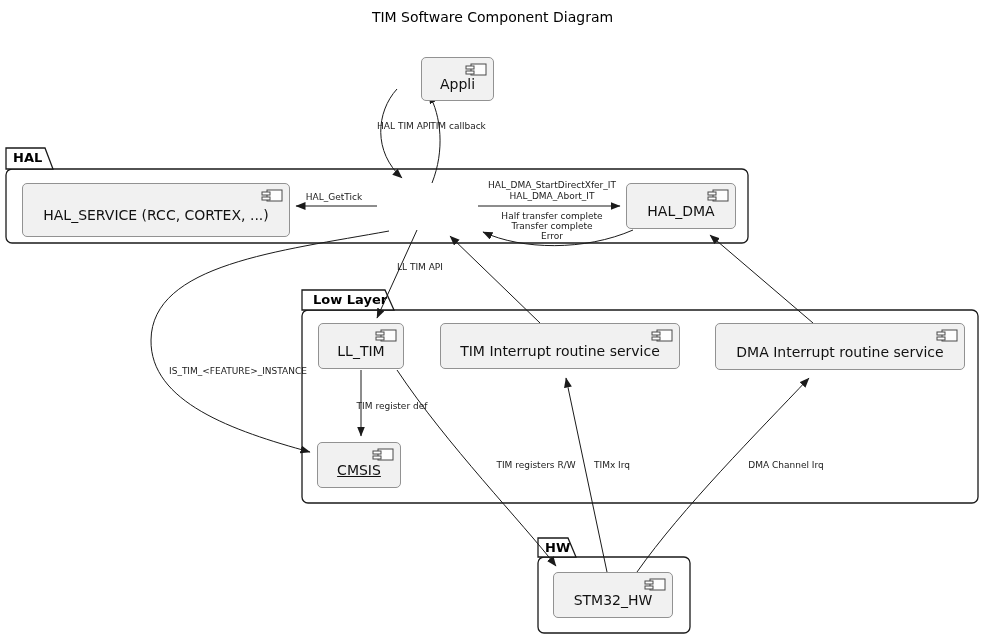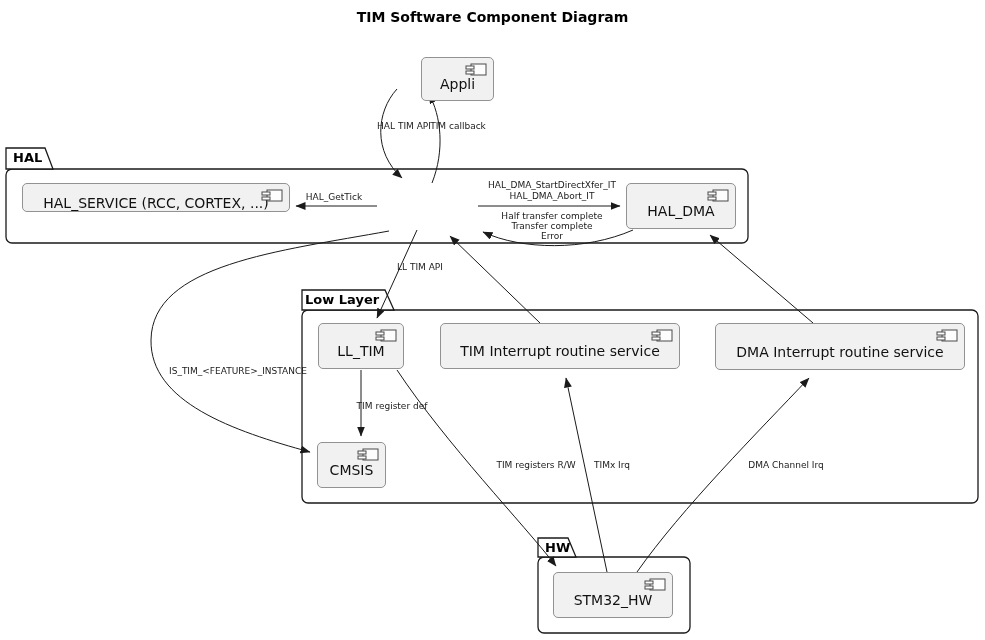--- a/index.html
+++ b/index.html
@@ -6,21 +6,21 @@
   .canvas{
     position:relative;
     width:985px;height:640px;
     background:#ffffff;
     font-family:"DejaVu Sans", sans-serif;
     overflow:hidden;
   }
   .diagram-title{
     position:absolute;top:9px;left:0;right:0;
     text-align:center;
-    font-size:14px;font-weight:bold;color:#000;
+    font-size:14px;font-weight:normal;color:#000;
   }
   svg.layer{position:absolute;left:0;top:0;width:985px;height:640px;}
   .pkg-label{
     position:absolute;
     font-size:13px;font-weight:bold;color:#000;
     white-space:nowrap;
   }
   .component{
     position:absolute;
     background:#f1f1f1;
@@ -77,33 +77,33 @@
       <path d="M 813 323 L 710 235" marker-end="url(#arrow)"></path>
       <path d="M 389 231 C 280 251, 152 264, 151 340 C 150 402, 233 431, 310 452" marker-end="url(#arrow)"></path>
       <path d="M 361 370 L 361 436" marker-end="url(#arrow)"></path>
       <path d="M 397 370 C 447 445, 522 522, 556 566" marker-end="url(#arrow)"></path>
       <path d="M 607 572 L 566 378" marker-end="url(#arrow)"></path>
       <path d="M 637 572 C 682 508, 758 432, 809 378" marker-end="url(#arrow)"></path>
     </g>
   </svg>
 
   <div class="pkg-label" style="left:13px;top:150px;">HAL</div>
-  <div class="pkg-label" style="left:305px;top:292px;">Low Layer</div>
+  <div class="pkg-label" style="left:313px;top:292px;">Low Layer</div>
   <div class="pkg-label" style="left:545px;top:540px;">HW</div>
 
   <div class="component" style="left:389px;top:57px;width:73px;height:44px;margin-left:32px;">
     <svg class="comp-icon" viewBox="0 0 22 15">
         <rect x="6" y="1" width="15" height="11" fill="#fdfdfd" stroke="#4a4a4a"></rect>
         <rect x="1" y="3" width="8" height="3" fill="#fdfdfd" stroke="#4a4a4a"></rect>
         <rect x="1" y="8" width="8" height="3" fill="#fdfdfd" stroke="#4a4a4a"></rect>
       </svg>
     <span>Appli</span>
   </div>
 
-  <div class="component" style="left:22px;top:183px;width:268px;height:29px;">
+  <div class="component" style="left:22px;top:183px;width:268px;height:54px;">
     <svg class="comp-icon" viewBox="0 0 22 15">
         <rect x="6" y="1" width="15" height="11" fill="#fdfdfd" stroke="#4a4a4a"></rect>
         <rect x="1" y="3" width="8" height="3" fill="#fdfdfd" stroke="#4a4a4a"></rect>
         <rect x="1" y="8" width="8" height="3" fill="#fdfdfd" stroke="#4a4a4a"></rect>
       </svg>
     <span>HAL_SERVICE (RCC, CORTEX, ...)</span>
   </div>
 
 
   <div class="component" style="left:626px;top:183px;width:110px;height:46px;">
@@ -135,21 +135,21 @@
 
   <div class="component" style="left:715px;top:323px;width:250px;height:47px;">
     <svg class="comp-icon" viewBox="0 0 22 15">
         <rect x="6" y="1" width="15" height="11" fill="#fdfdfd" stroke="#4a4a4a"></rect>
         <rect x="1" y="3" width="8" height="3" fill="#fdfdfd" stroke="#4a4a4a"></rect>
         <rect x="1" y="8" width="8" height="3" fill="#fdfdfd" stroke="#4a4a4a"></rect>
       </svg>
     <span>DMA Interrupt routine service</span>
   </div>
 
-  <div class="component" style="left:317px;top:442px;width:69px;height:46px;">
+  <div class="component" style="left:317px;top:442px;width:84px;height:46px;text-decoration:underline;">
     <svg class="comp-icon" viewBox="0 0 22 15">
         <rect x="6" y="1" width="15" height="11" fill="#fdfdfd" stroke="#4a4a4a"></rect>
         <rect x="1" y="3" width="8" height="3" fill="#fdfdfd" stroke="#4a4a4a"></rect>
         <rect x="1" y="8" width="8" height="3" fill="#fdfdfd" stroke="#4a4a4a"></rect>
       </svg>
     <span>CMSIS</span>
   </div>
 
   <div class="component" style="left:553px;top:572px;width:120px;height:46px;">
     <svg class="comp-icon" viewBox="0 0 22 15">

